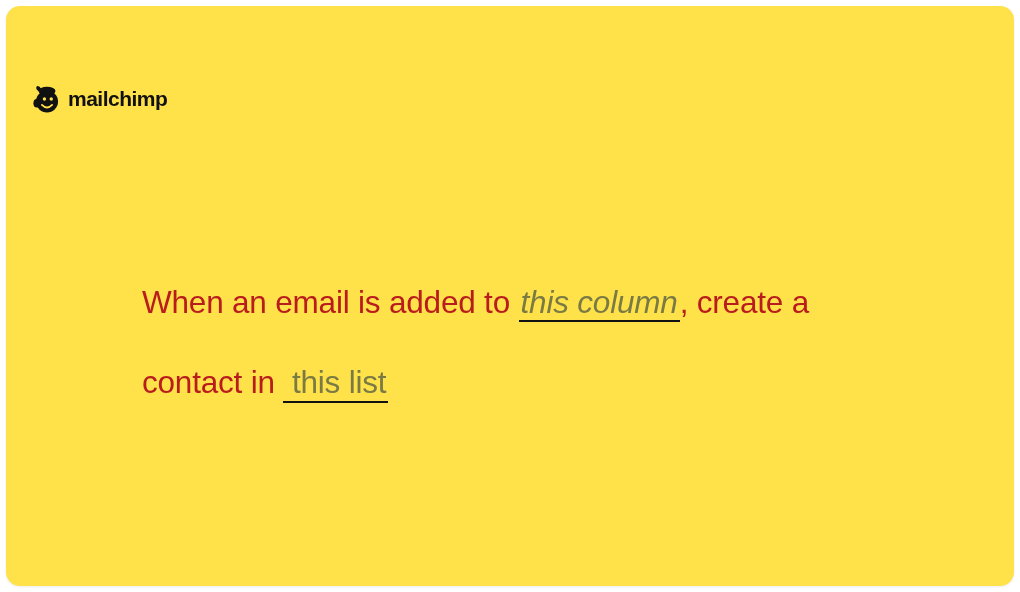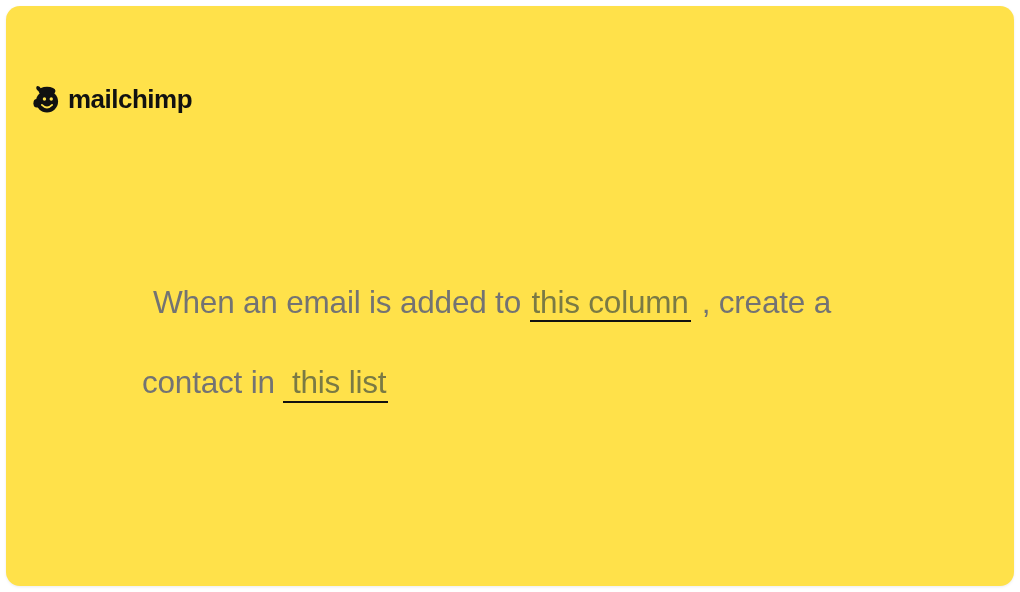--- a/index.html
+++ b/index.html
@@ -35,55 +35,55 @@
       gap: 4px;
     }
 
     .logo-icon {
       width: 34px;
       height: 34px;
       display: inline-block;
     }
 
     .logo-text {
-      font-size: 26px;
+      font-size: 21px;
       font-weight: 800;
       letter-spacing: -0.5px;
       color: #111;
     }
 
     .sentence {
       position: absolute;
       top: 256px;
       left: 136px;
       right: 120px;
       font-size: 31.5px;
       font-weight: 400;
       color: #222;
       line-height: 2.55;
       letter-spacing: -0.2px;
     }
 
     .sentence .static {
-      color: #737373;
-      margin-left: 11px;
+      color: #b91c1c;
     }
 
     .slot {
       display: inline-block;
       color: #7a7a44;
       border-bottom: 2px solid #111;
       padding: 0 2px 0px 2px;
       line-height: 1.15;
       cursor: pointer;
       vertical-align: baseline;
     }
 
     .slot-column {
       min-width: 160px;
+      font-style: italic;
     }
 
     .slot-list {
       min-width: 105px;
       text-align: right;
     }
   </style>
 </head>
 <body>
 

